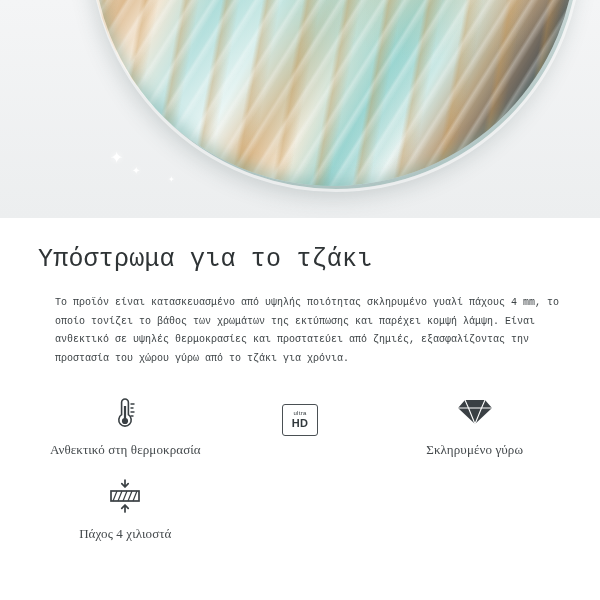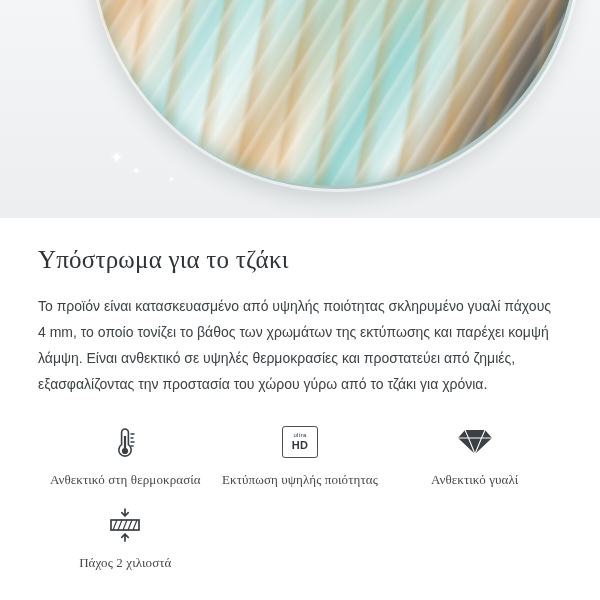--- a/index.html
+++ b/index.html
@@ -103,36 +103,36 @@
   }
   .sparkle.s1 { left: 110px; top: 150px; font-size: 16px; }
   .sparkle.s2 { left: 132px; top: 166px; font-size: 10px; }
   .sparkle.s3 { left: 168px; top: 176px; font-size: 8px; }
 
   
   .content {
     padding: 26px 38px 0 38px;
   }
   .headline {
-    font-family: Liberation Serif, serif;
+    font-family: Liberation Mono, monospace;
     font-size: 25px;
     line-height: 1.28;
     color: #2f3436;
     margin: 0 0 18px 0;
     font-weight: 400;
     letter-spacing: 0.2px;
   }
   .headline .l2 { display: block; }
 
   .body-copy {
-    font-family: Liberation Sans, sans-serif;
-    font-size: 14px;
+    font-family: Liberation Mono, monospace;
+    font-size: 10px;
     line-height: 1.85;
     color: #3c4245;
-    margin: 0 0 22px 0;
+    margin: 0 0 22px 17px;
     max-width: 528px;
   }
 
   
   .features {
     display: grid;
     grid-template-columns: repeat(3, 1fr);
     row-gap: 16px;
     margin-top: 6px;
   }
@@ -210,42 +210,41 @@
         <div class="feature-label">Ανθεκτικό στη θερμοκρασία</div>
       </div>
 
       <div class="feature">
         <div class="feature-icon">
           <div class="hd-box">
             <span class="u">ultra</span>
             <span class="hd">HD</span>
           </div>
         </div>
-        <div class="feature-label">Εκτύπωση υψηλής ποιότητας</div>
       </div>
 
 
       <div class="feature">
         <div class="feature-icon">
           <svg class="icon-svg" width="36" height="34" viewBox="0 0 36 34">
             <path d="M8 5h20l7 8-17 16L1 13 8 5z" fill="#3a4044"></path>
             <path d="M8 5l3.5 8h13L28 5M1 13h34M18 29l-6.5-16M18 29l6.5-16" fill="none" stroke="#ffffff" stroke-width="1.1"></path>
           </svg>
         </div>
-        <div class="feature-label">Ανθεκτικό γυαλί</div>
+        <div class="feature-label">Σκληρυμένο γύρω</div>
       </div>
 
 
       <div class="feature">
         <div class="feature-icon">
           <svg class="icon-svg" width="38" height="36" viewBox="0 0 38 36" stroke="#3a4044" fill="none">
             <path d="M19 2v7M19 9l-3.2-3.4M19 9l3.2-3.4" stroke-width="1.7" stroke-linecap="round" stroke-linejoin="round"></path>
             <path d="M19 34v-7M19 27l-3.2 3.4M19 27l3.2 3.4" stroke-width="1.7" stroke-linecap="round" stroke-linejoin="round"></path>
             <rect x="5" y="13" width="28" height="10" stroke-width="1.7"></rect>
             <path d="M7 23l4-10M12 23l4-10M17 23l4-10M22 23l4-10M27 23l4-10" stroke-width="1.2"></path>
           </svg>
         </div>
-        <div class="feature-label">Πάχος 2 χιλιοστά</div>
+        <div class="feature-label">Πάχος 4 χιλιοστά</div>
       </div>
 
     </div>
   </div>
 </div>
 
 </body></html>

